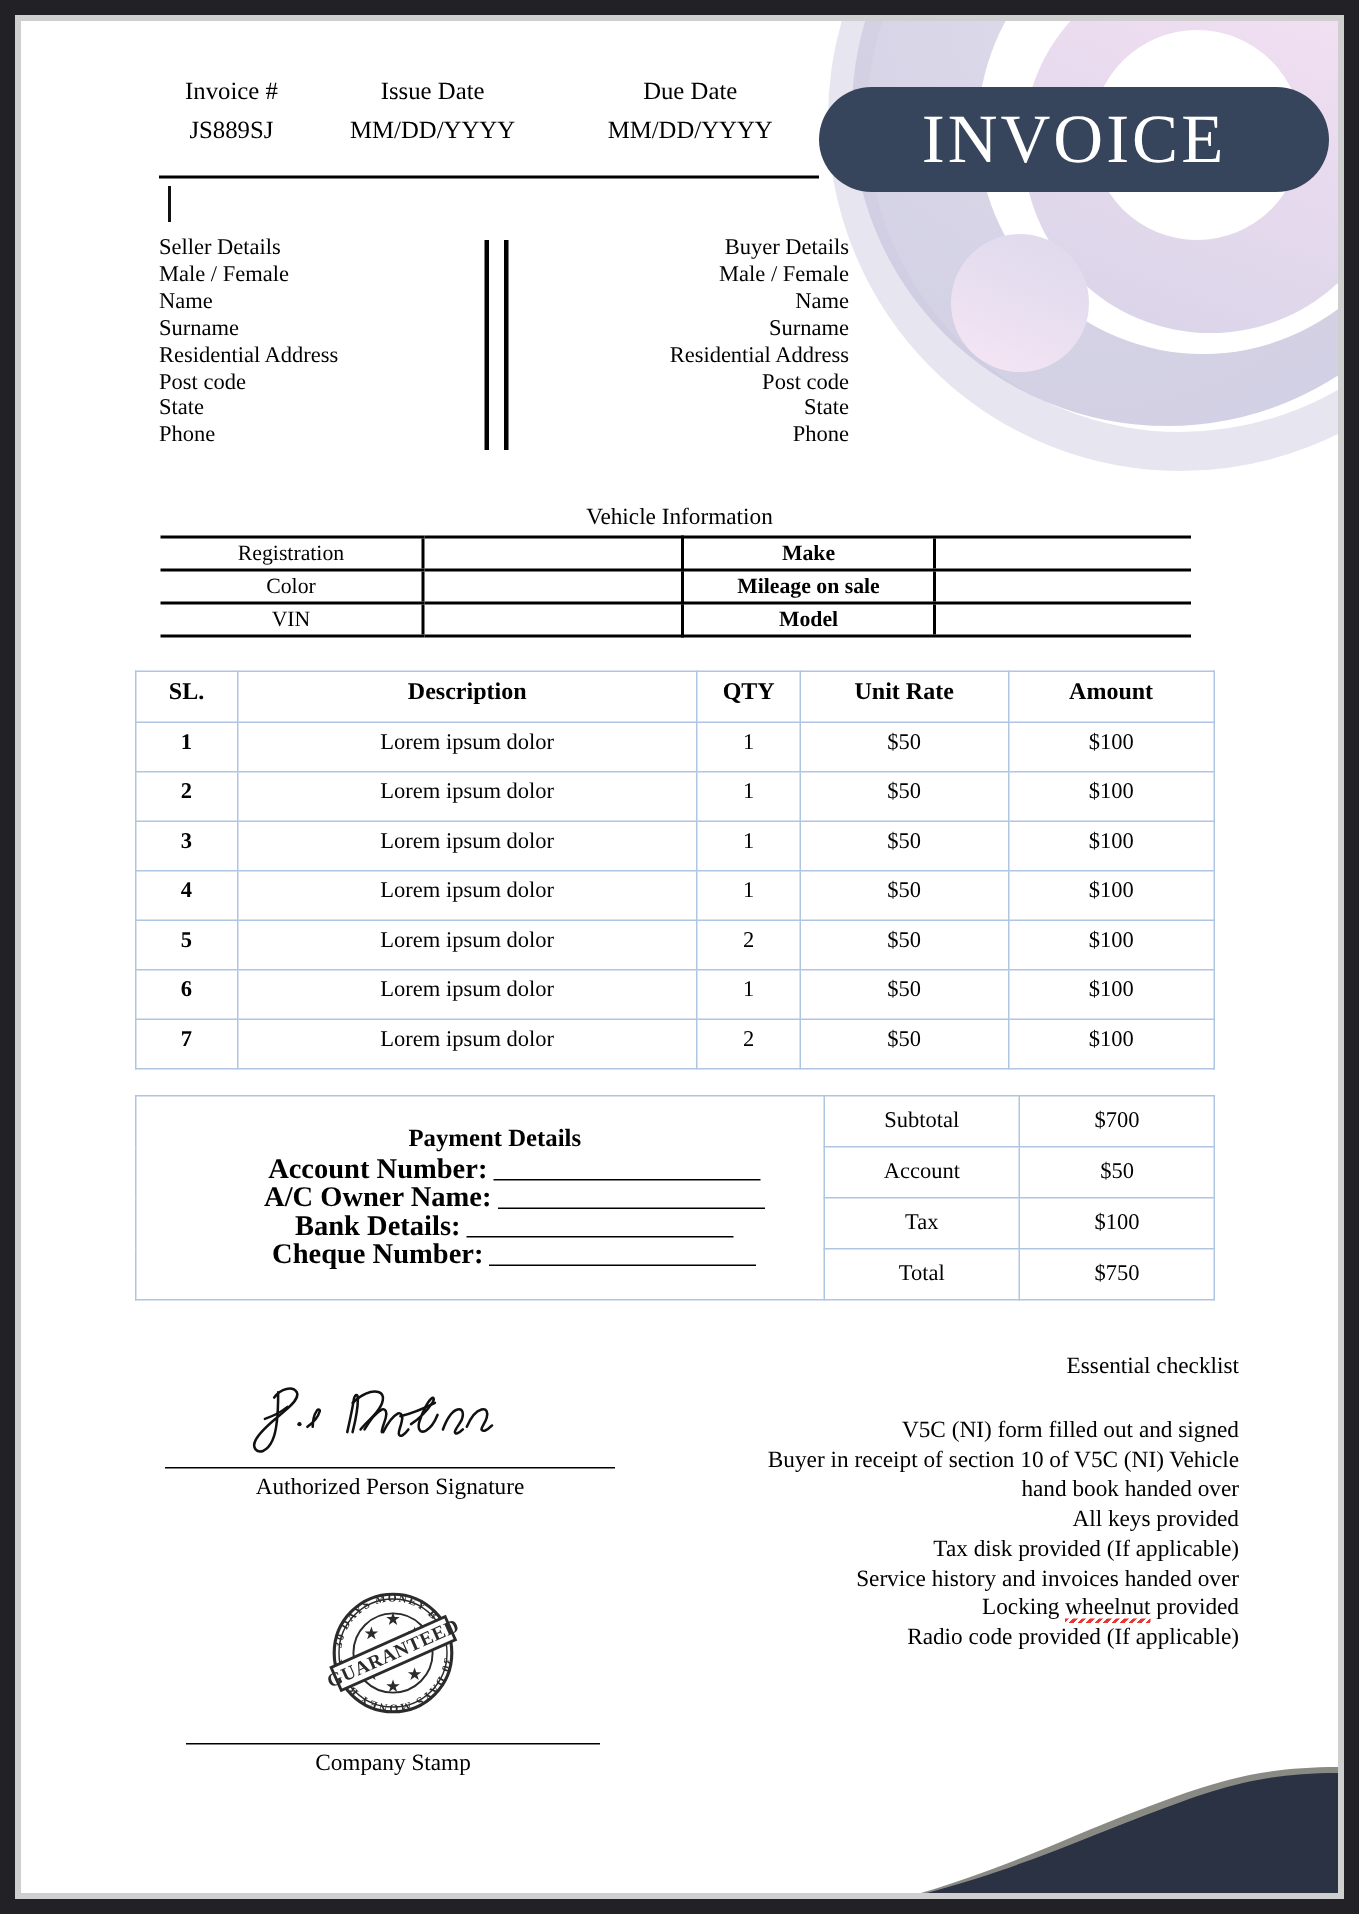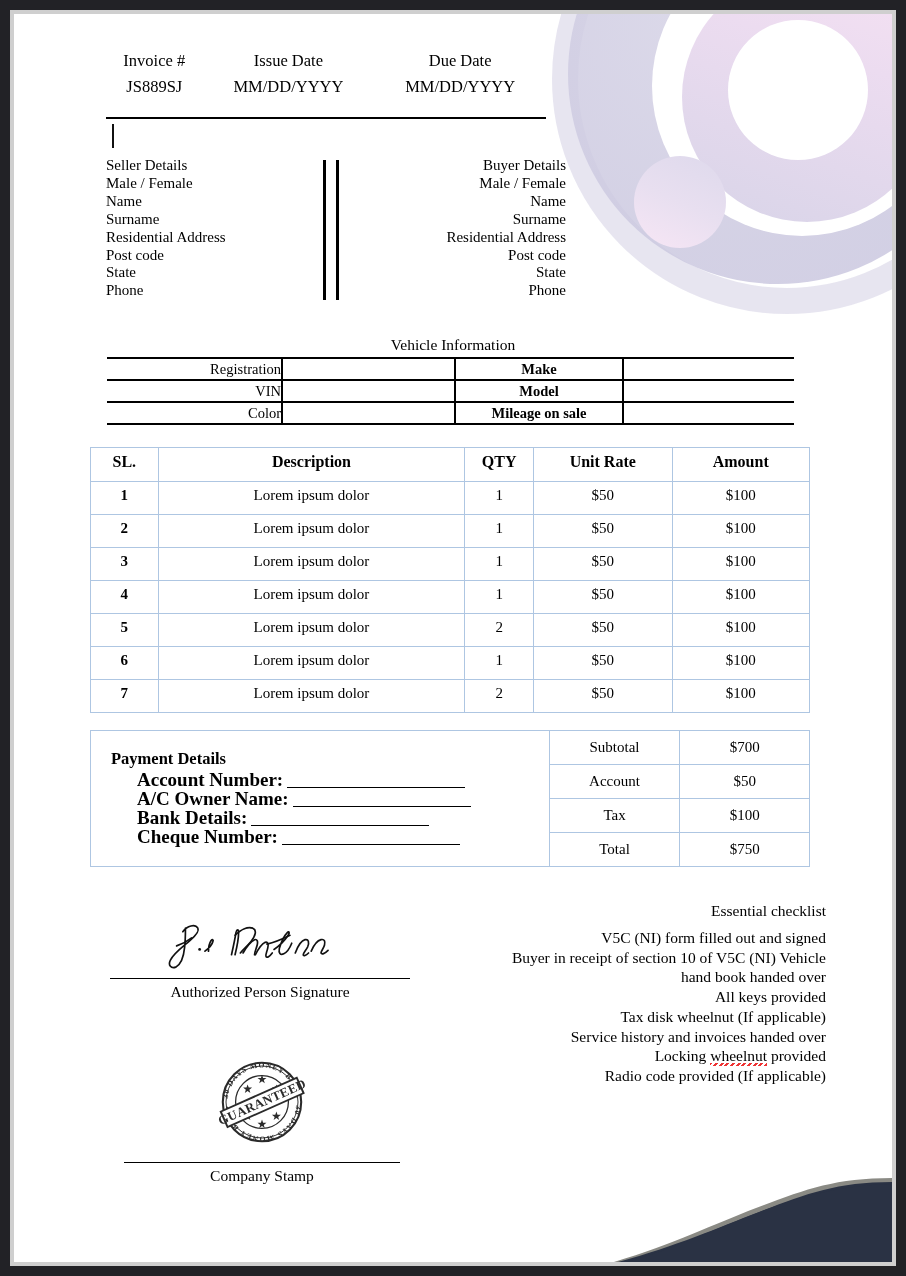--- a/index.html
+++ b/index.html
@@ -99,21 +99,21 @@
   }
   #vehicle-table {
     position: absolute; left: 93px; top: 343px; width: 687px;
     border-collapse: collapse; z-index: 3;
   }
   #vehicle-table td {
     border-top: 2px solid #000; border-bottom: 2px solid #000;
     height: 22px; font-size: 14.5px; text-align: center;
     padding: 1px 0;
   }
-  #vehicle-table td.lbl { width: 175px; text-align: right; }
+  #vehicle-table td.lbl { width: 175px; }
   #vehicle-table td.val { width: 173px; border-left: 2px solid #000; border-right: 2px solid #000; }
   #vehicle-table td.lbl2 { width: 168px; font-weight: bold; }
   #vehicle-table td.val2 { width: 171px; border-left: 2px solid #000; }
 
   
   #items {
     position: absolute; left: 76px; top: 433px; width: 720px;
     border-collapse: collapse; z-index: 3;
   }
   #items th, #items td {
@@ -129,35 +129,35 @@
   #items .c-rate { width: 131px; }
   #items .c-amt { width: 130px; }
 
   #summary {
     position: absolute; left: 76px; top: 716px; width: 720px;
     border-collapse: collapse; z-index: 3;
   }
   #summary td { border: 1.5px solid #aec6e2; font-size: 15px; }
   #summary td.pay {
     width: 459px; vertical-align: top; padding: 18px 0 16px 20px;
-    text-align: left;
+    text-align: center;
   }
   #summary td.k { width: 131px; text-align: center; height: 34px; }
   #summary td.v { width: 130px; text-align: center; }
   .pay-h { font-weight: bold; font-size: 16.5px; margin-bottom: 1px; }
   .pay-row { font-weight: bold; font-size: 19px; line-height: 19px; white-space: nowrap; margin-left: 26px; }
   .pay-row u { text-decoration: none; border-bottom: 1.6px solid #000;
                display: inline-block; width: 178px; vertical-align: -2px; margin-left: 4px; }
 
   
   #checklist {
     position: absolute; right: 66px; top: 888px; width: 420px;
     text-align: right; z-index: 3;
   }
-  #checklist .head { font-size: 15.5px; margin-bottom: 8px; }
+  #checklist .head { font-size: 15.5px; margin-bottom: 24px; }
   #checklist .ck { font-size: 15.5px; line-height: 19.7px; }
   .sp { position: relative; }
   .sp::after {
     content: ""; position: absolute; left: 0; right: 0; bottom: -2px; height: 3px;
     background: repeating-linear-gradient(135deg,#e33 0 2px,transparent 2px 4px);
   }
 
   
   #sig-wrap { position: absolute; left: 96px; top: 900px; width: 300px; z-index: 3; }
   #sig-img { height: 62px; display: block; margin: 0 auto; }
@@ -180,20 +180,23 @@
 
   <div id="page">
 
     <div class="deco" id="deco-arc"></div>
     <div class="deco" id="deco-ring-outer"></div>
     <div class="deco" id="deco-ring-inner"></div>
     <div class="deco" id="deco-disc-pink"></div>
     <div class="deco" id="deco-disc-white"></div>
     <div class="deco" id="deco-disc-small"></div>
 
+    <div id="invoice-badge">
+      <span>INVOICE</span>
+    </div>
 
     <div id="meta">
       <table>
         <tbody>
             <tr>
           <td>Invoice #</td>
           <td>Issue Date</td>
           <td>Due Date</td>
         </tr>
         <tr>
@@ -239,29 +242,29 @@
     <div id="vehicle-title">Vehicle Information</div>
     <table id="vehicle-table">
       <tbody>
           <tr>
         <td class="lbl">Registration</td>
         <td class="val"></td>
         <td class="lbl2">Make</td>
         <td class="val2"></td>
       </tr>
       <tr>
+        <td class="lbl">Color</td>
+        <td class="val"></td>
+        <td class="lbl2">Mileage on sale</td>
+        <td class="val2"></td>
+      </tr>
+      <tr>
         <td class="lbl">VIN</td>
         <td class="val"></td>
         <td class="lbl2">Model</td>
-        <td class="val2"></td>
-      </tr>
-      <tr>
-        <td class="lbl">Color</td>
-        <td class="val"></td>
-        <td class="lbl2">Mileage on sale</td>
         <td class="val2"></td>
       </tr>
     </tbody>
       </table>
 
     <table id="items">
       <thead>
         <tr>
           <th class="c-sl">SL.</th>
           <th class="c-desc">Description</th>
@@ -358,21 +361,21 @@
       </tr>
     </tbody>
       </table>
 
     <div id="checklist">
       <div class="head">Essential checklist</div>
       <div class="ck">V5C (NI) form filled out and signed</div>
       <div class="ck">Buyer in receipt of section 10 of V5C (NI) Vehicle</div>
       <div class="ck">hand book handed over</div>
       <div class="ck">All keys provided</div>
-      <div class="ck">Tax disk wheelnut (If applicable)</div>
+      <div class="ck">Tax disk provided (If applicable)</div>
       <div class="ck">Service history and invoices handed over</div>
       <div class="ck"><span>Locking </span><span class="sp">wheelnut</span><span> provided</span></div>
       <div class="ck">Radio code provided (If applicable)</div>
     </div>
 
     <div id="sig-wrap">
       <svg id="sig-img" viewBox="0 0 300 70">
         <g fill="none" stroke="#111" stroke-width="1.9" stroke-linecap="round">
           <path d="M63 20c5-7 14-9 17-4 2 4-3 9-9 14-8 7-18 14-22 22-3 6 1 10 6 8 6-3 9-12 10-22 1-8 1-16 1-22"></path>
           <path d="M56 36c6-2 12-5 17-9"></path>

